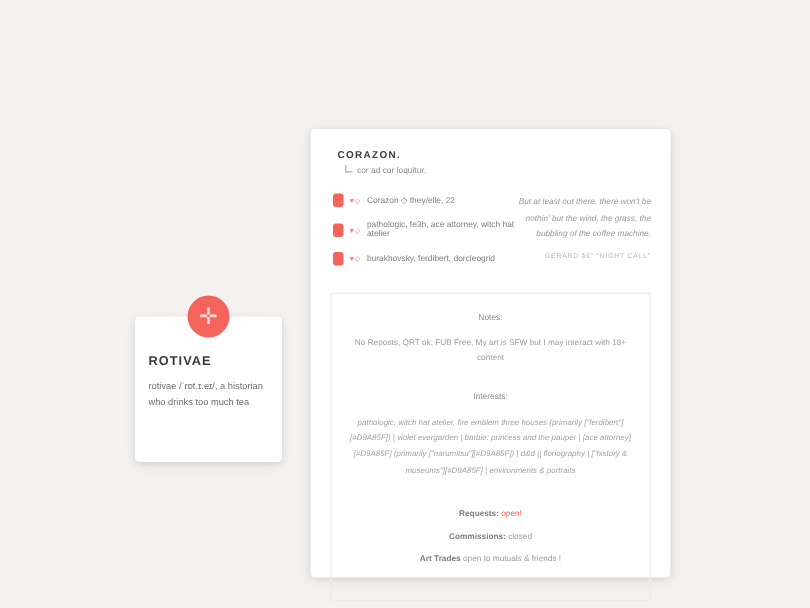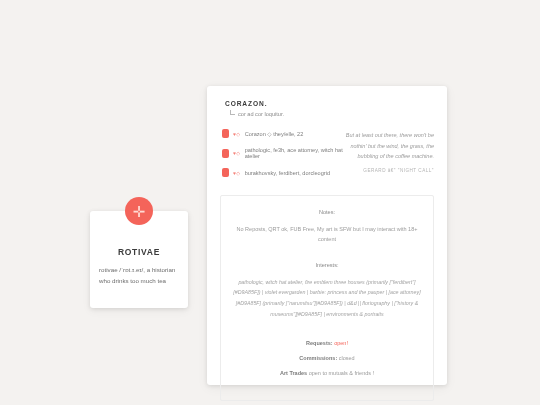--- a/index.html
+++ b/index.html
@@ -46,22 +46,21 @@
     font-family: "Liberation Sans", sans-serif;
   }
   #profile-card .card-inner {
     padding: 24px 9px 8px 9px;
   }
   .card-title {
     font-size: 8.5px;
     font-weight: bold;
     letter-spacing: 0.7px;
     color: #3b3b3b;
-    margin: 12px 0 7px 0;
-    text-align: center;
+    margin: 0 0 7px 0;
   }
   .card-def {
     font-size: 6.2px;
     line-height: 1.85;
     color: #6d6d6d;
     margin: 0;
   }
 
   
   #main-panel {

